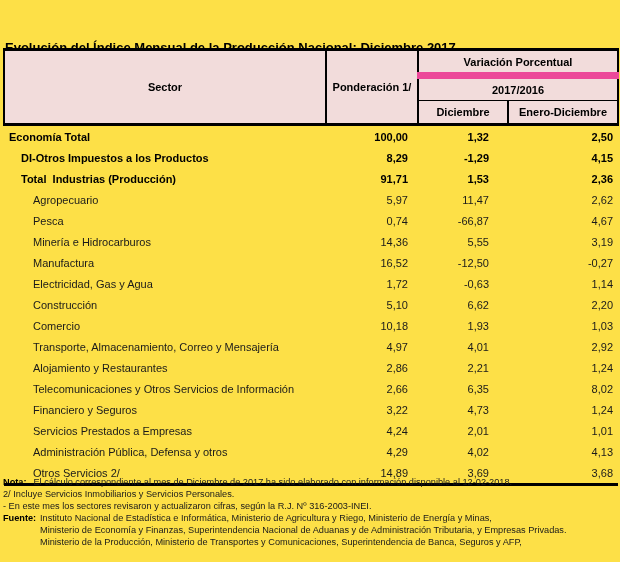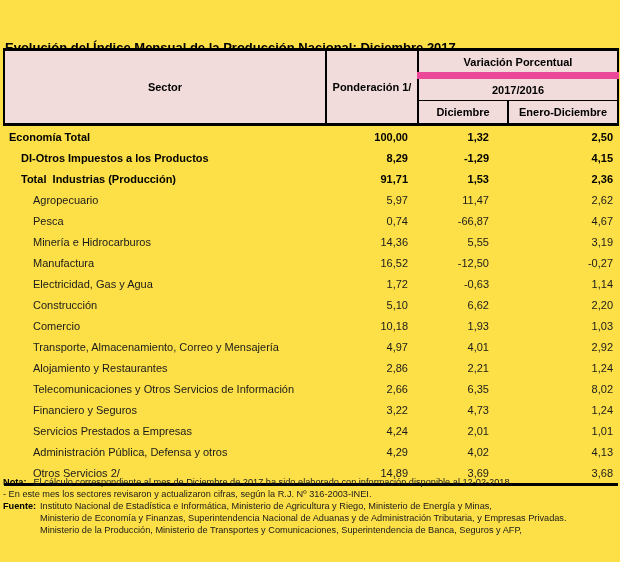--- a/index.html
+++ b/index.html
@@ -224,20 +224,21 @@
         <td class="sec">Otros Servicios 2/</td>
         <td class="num pond">14,89</td>
         <td class="num dic">3,69</td>
         <td class="num ene">3,68</td>
       </tr>
     </tbody>
   </table>
 
   <div class="notes">
     <div class="note-line nota-row"><span class="lbl">Nota:</span><span>El cálculo correspondiente al mes de Diciembre de 2017 ha sido elaborado con información disponible al 12-02-2018.</span></div>
+    <div class="note-line">2/ Incluye Servicios Inmobiliarios y Servicios Personales.</div>
     <div class="note-line">- En este mes los sectores revisaron y actualizaron cifras, según la R.J. Nº 316-2003-INEI.</div>
     <div class="fuente-row">
       <span class="lbl">Fuente:</span>
       <span class="fuente-text">
         <span class="note-line" style="display:block">Instituto Nacional de Estadística e Informática, Ministerio de Agricultura y Riego, Ministerio de Energía y Minas,</span>
         <span class="note-line" style="display:block">Ministerio de Economía y Finanzas, Superintendencia Nacional de Aduanas y de Administración Tributaria, y Empresas Privadas.</span>
         <span class="note-line" style="display:block">Ministerio de la Producción, Ministerio de Transportes y Comunicaciones, Superintendencia de Banca, Seguros y AFP,</span>
       </span>
     </div>
   </div>

